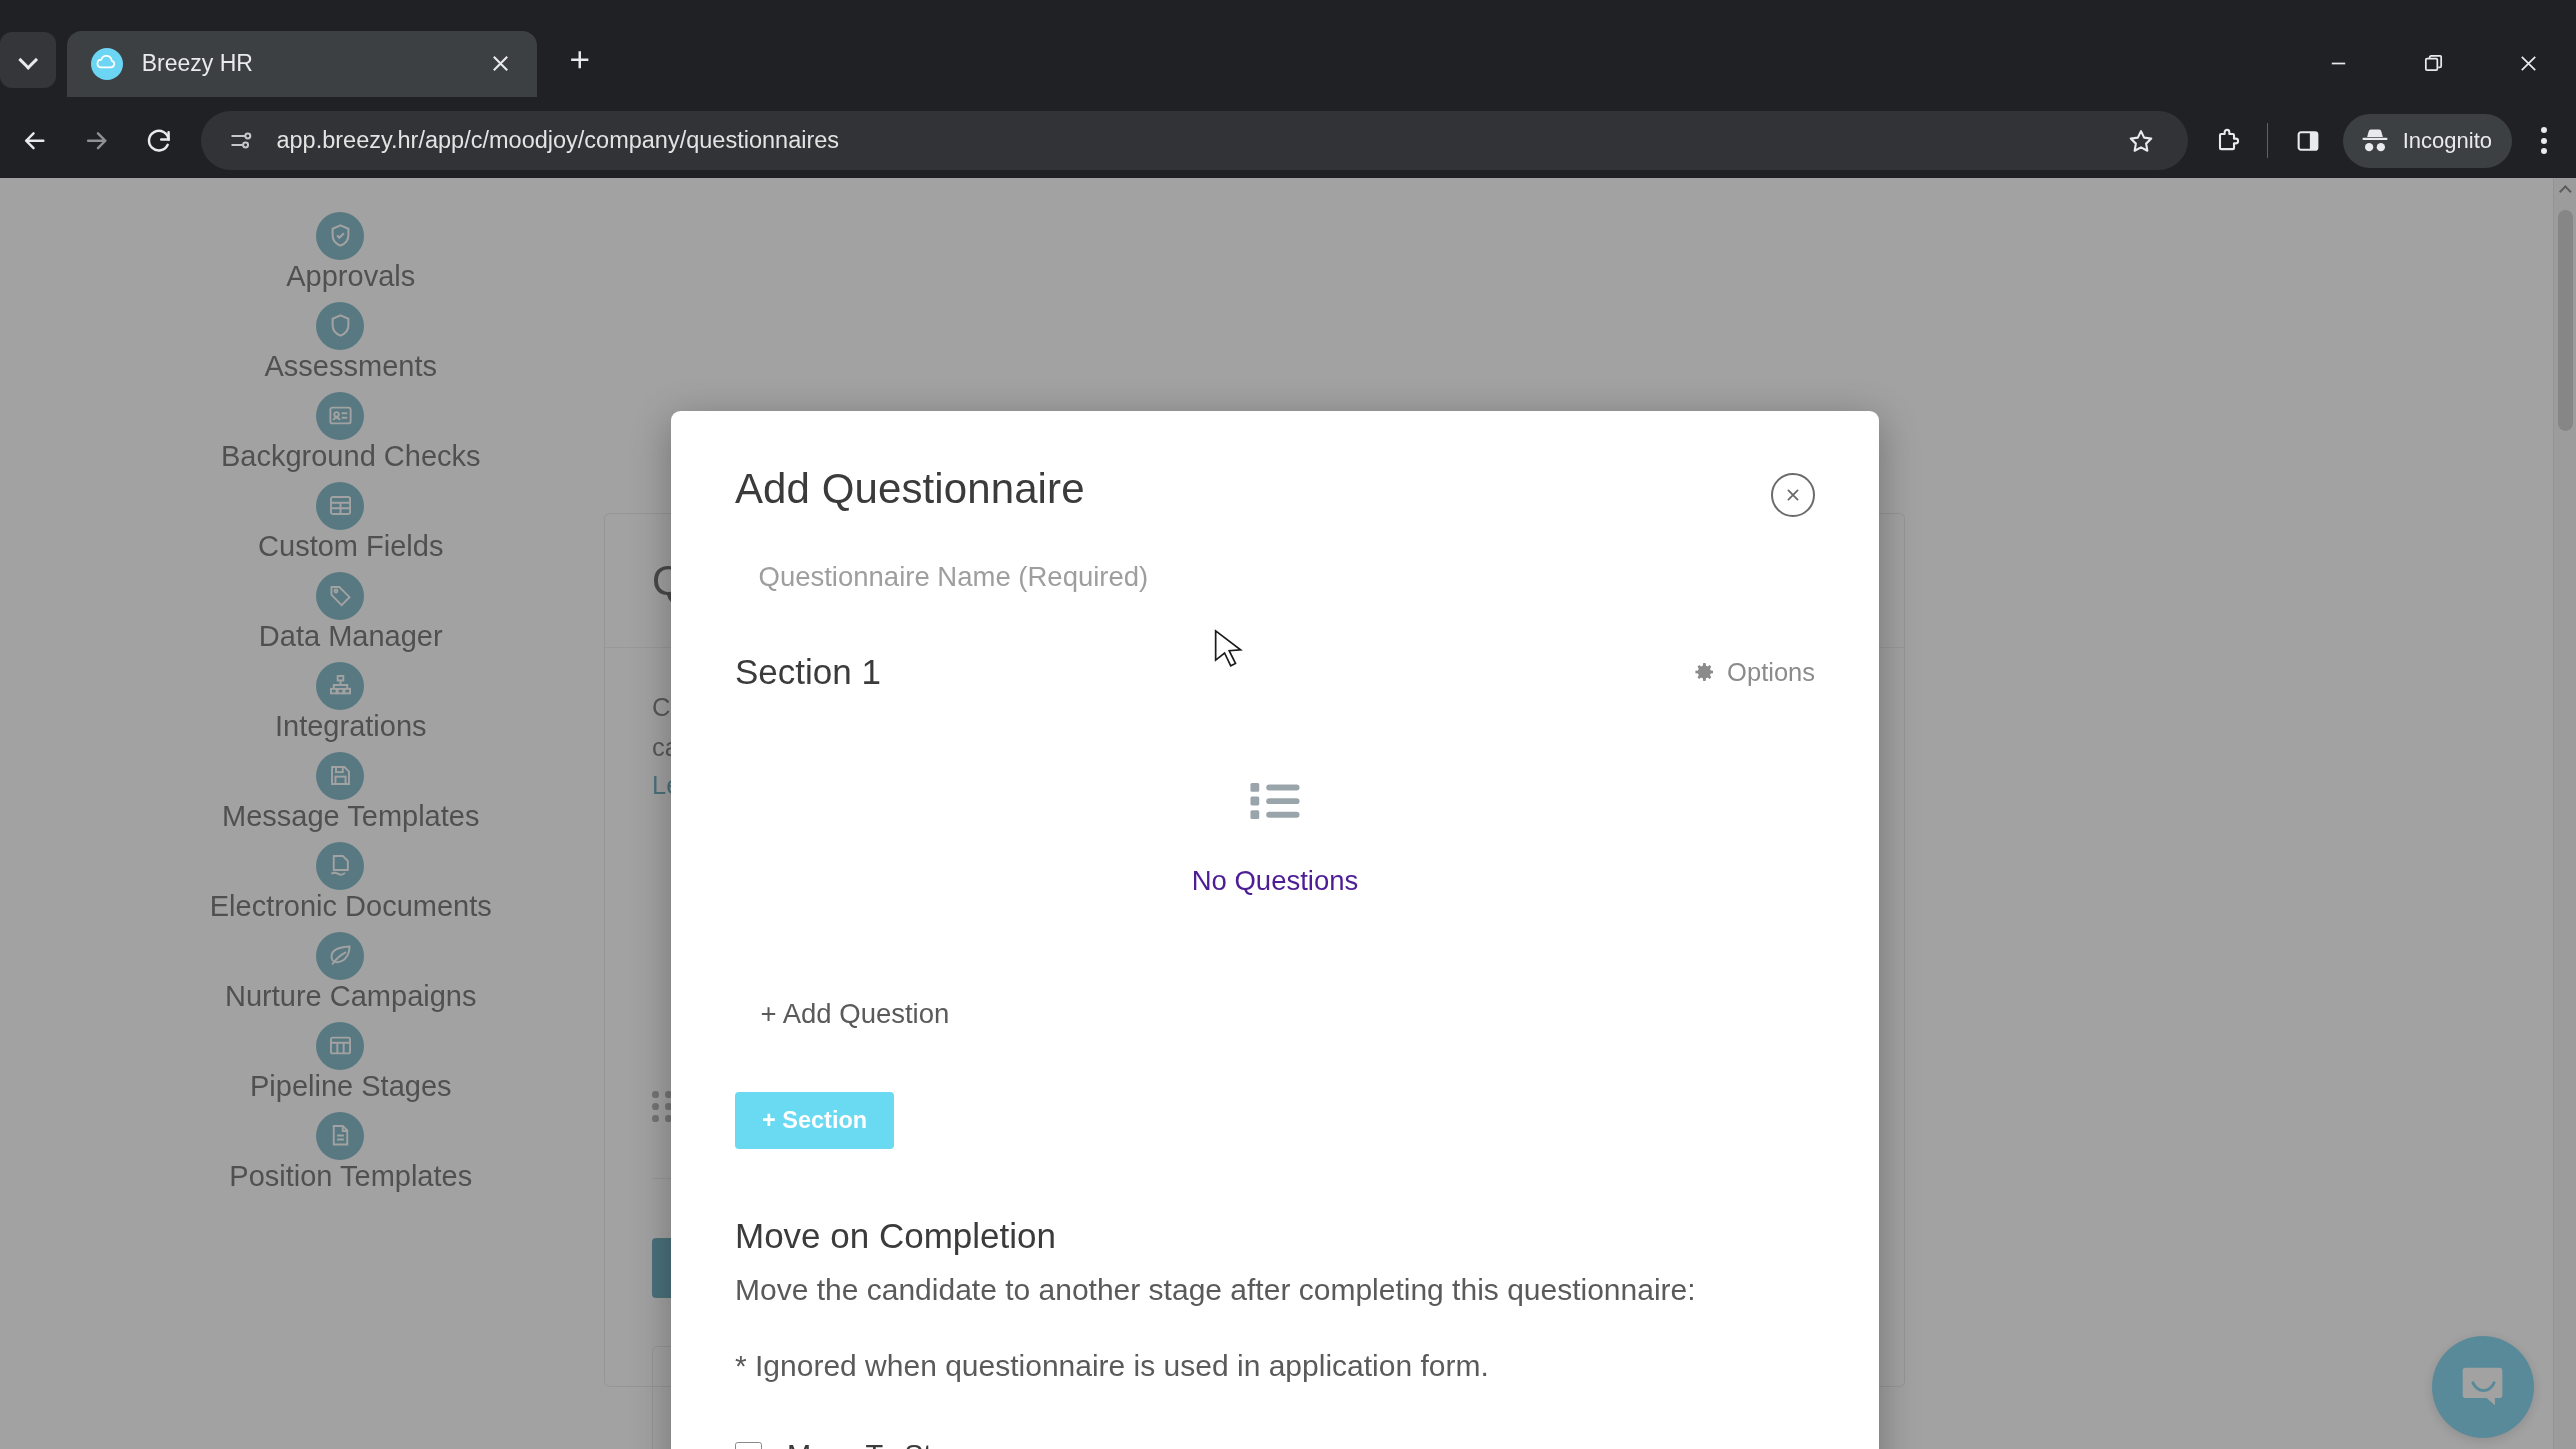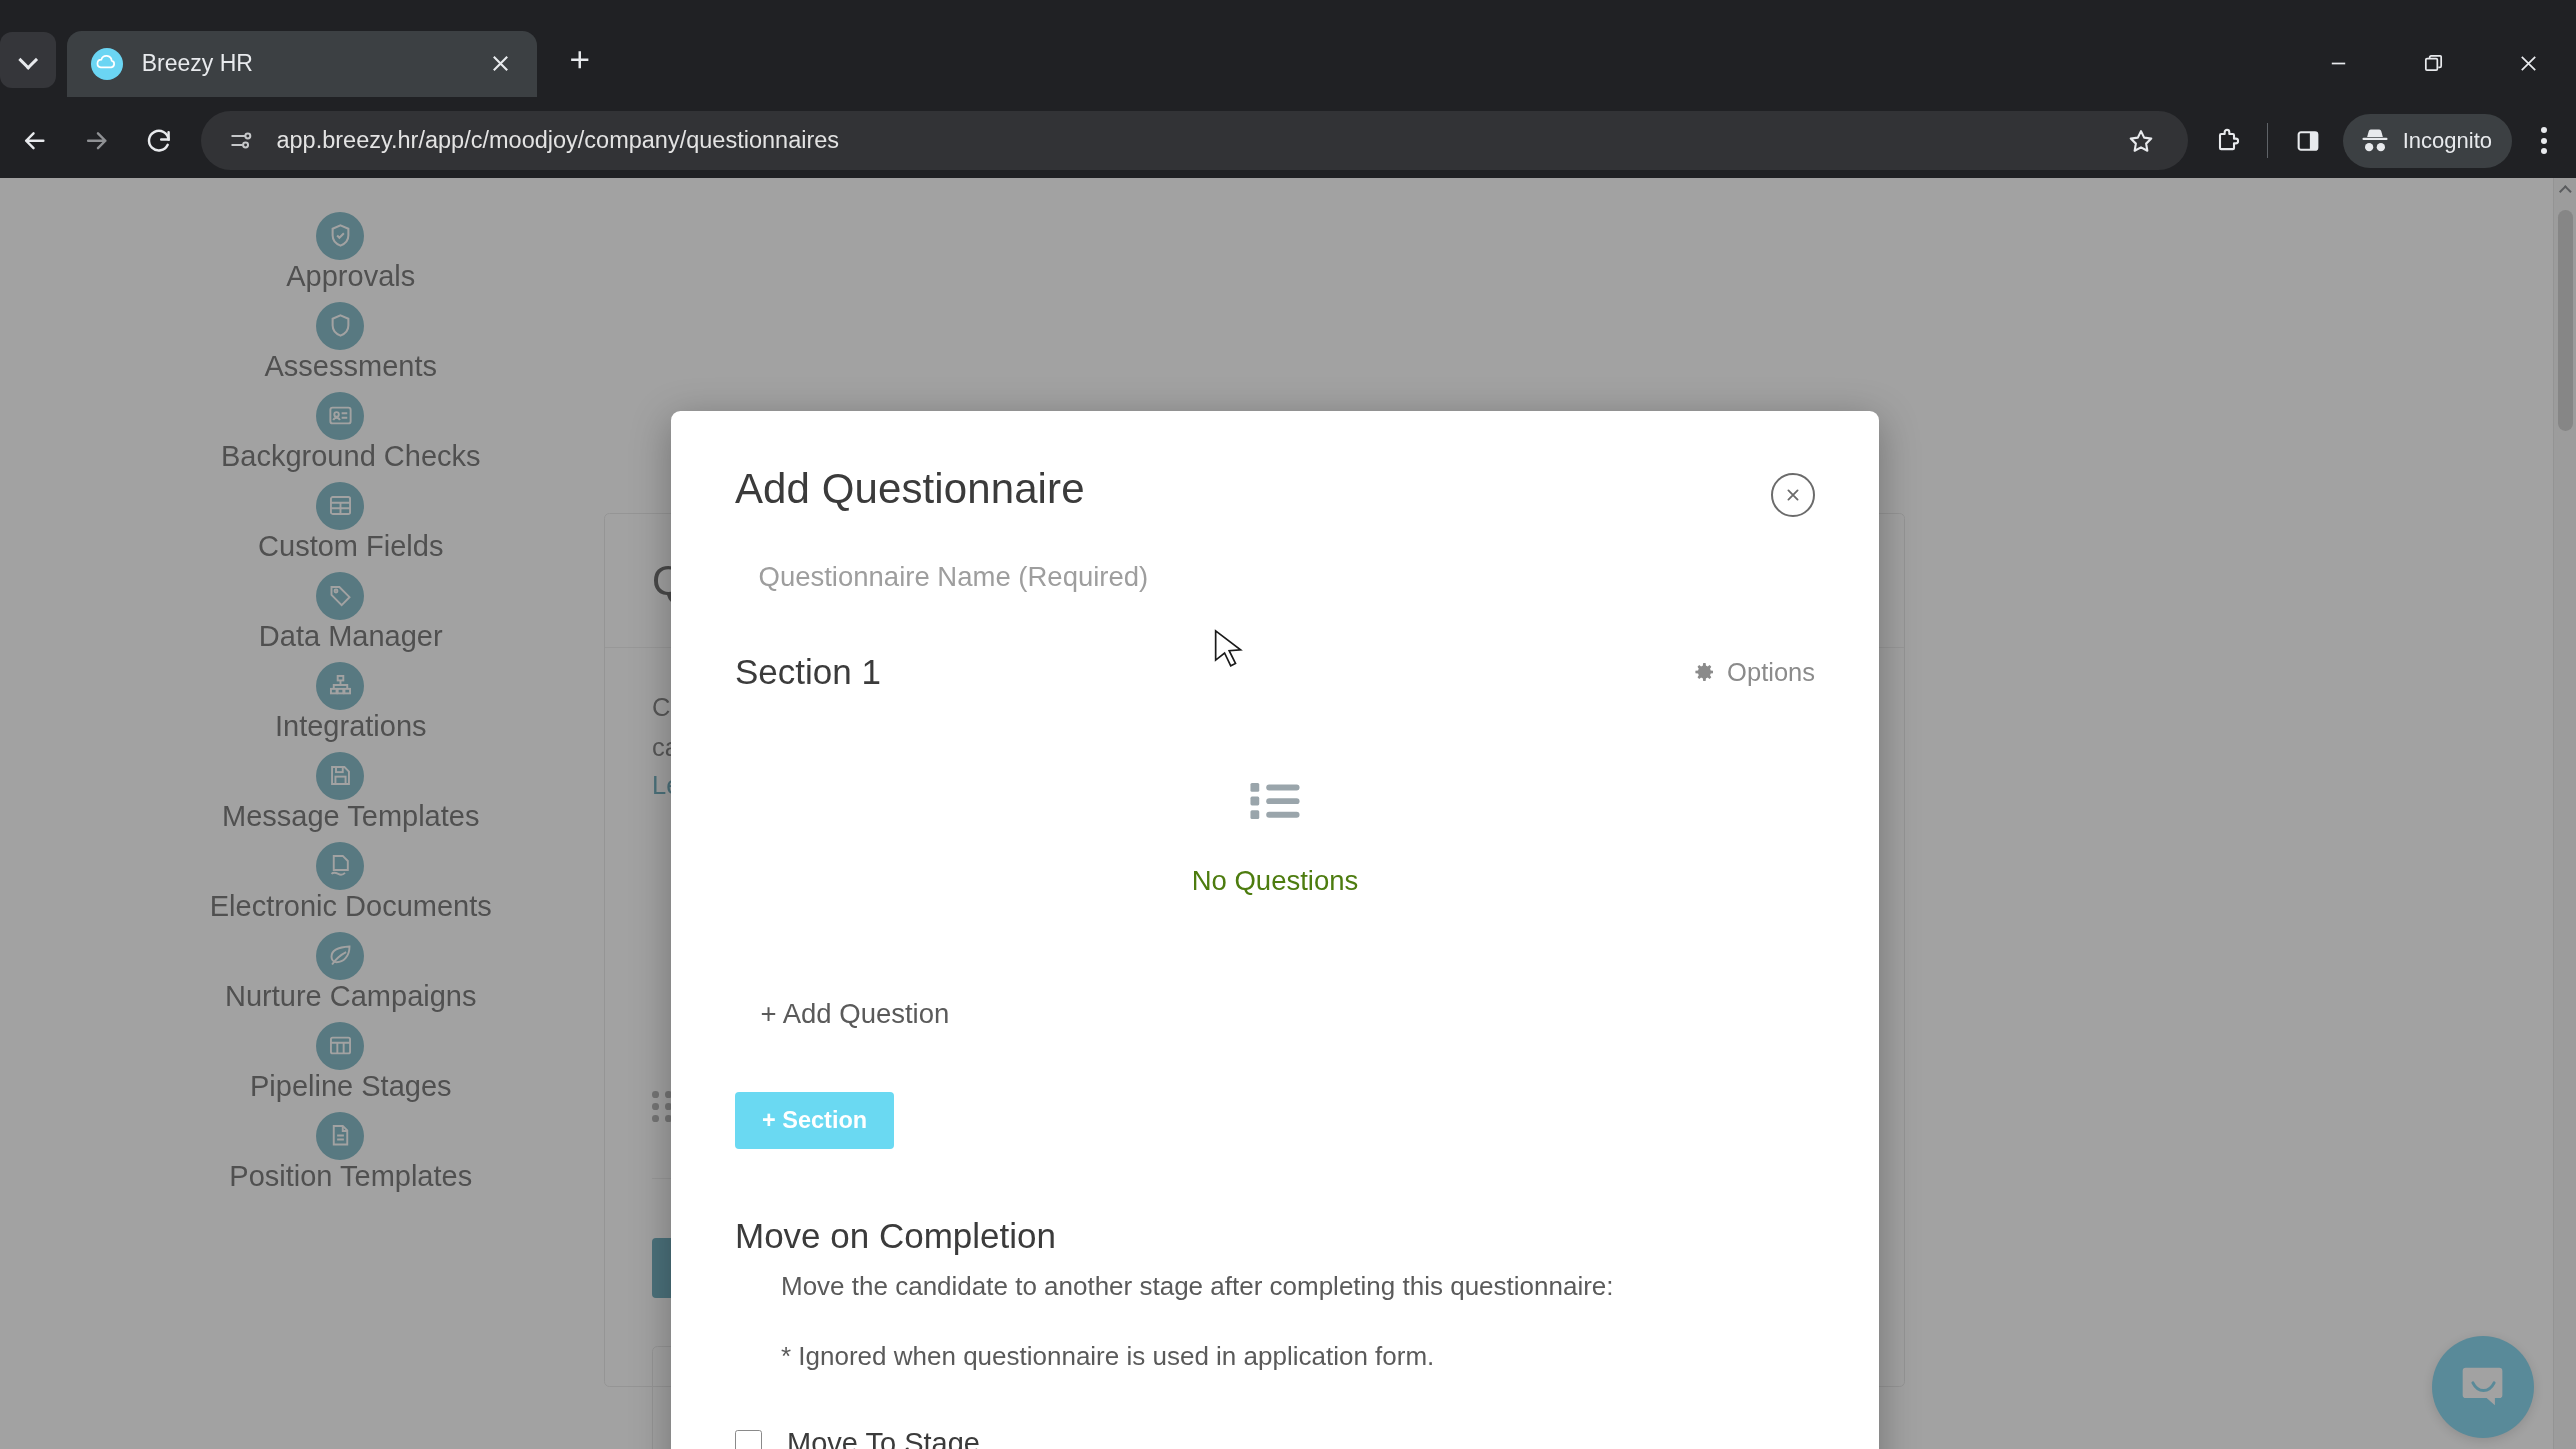--- a/index.html
+++ b/index.html
@@ -254,37 +254,37 @@
     display: flex; align-items: center; gap: 10.7px;
     font-size: 25.5px; color: #8b8b8b; cursor: pointer;
   }
   .options-btn svg { width: 24px; height: 24px; }
 
   .empty-state {
     margin-top: 78px; display: flex; flex-direction: column;
     align-items: center; justify-content: center;
   }
   .empty-icon svg { width: 62px; height: 62px; }
-  .empty-text { margin-top: 31px; font-size: 27.5px; color: #4d7c0f; }
+  .empty-text { margin-top: 31px; font-size: 27.5px; color: #4c1d95; }
 
   .add-question {
     margin-top: 101px; font-size: 27.5px; color: #5a5a5a;
     cursor: pointer; padding-left: 25.5px; display: inline-block;
   }
 
   .btn-section {
     margin-top: 62px; display: inline-block;
     background: #6ad9f2; color: #ffffff; border: none; border-radius: 4px;
     font-size: 23.5px; font-weight: 700; padding: 14.8px 27px; cursor: pointer;
     font-family: "Liberation Sans", sans-serif;
   }
 
   .block { margin-top: 67px; }
   .block h2 { font-size: 35px; font-weight: 400; color: #3b3b3b; }
-  .block p { font-size: 26px; color: #5a5a5a; margin-top: 10.7px; line-height: 1.5; margin-left: 46px; }
+  .block p { font-size: 30px; color: #5a5a5a; margin-top: 10.7px; line-height: 1.5; }
   .note { margin-top: 31px !important; }
 
   .checkrow {
     margin-top: 51px; display: flex; align-items: center; gap: 25px;
     cursor: pointer;
   }
   .checkbox {
     width: 27px; height: 27px; border: 1.3px solid #8a8a8a;
     border-radius: 2.7px; background: #fff; flex: 0 0 27px;
   }

